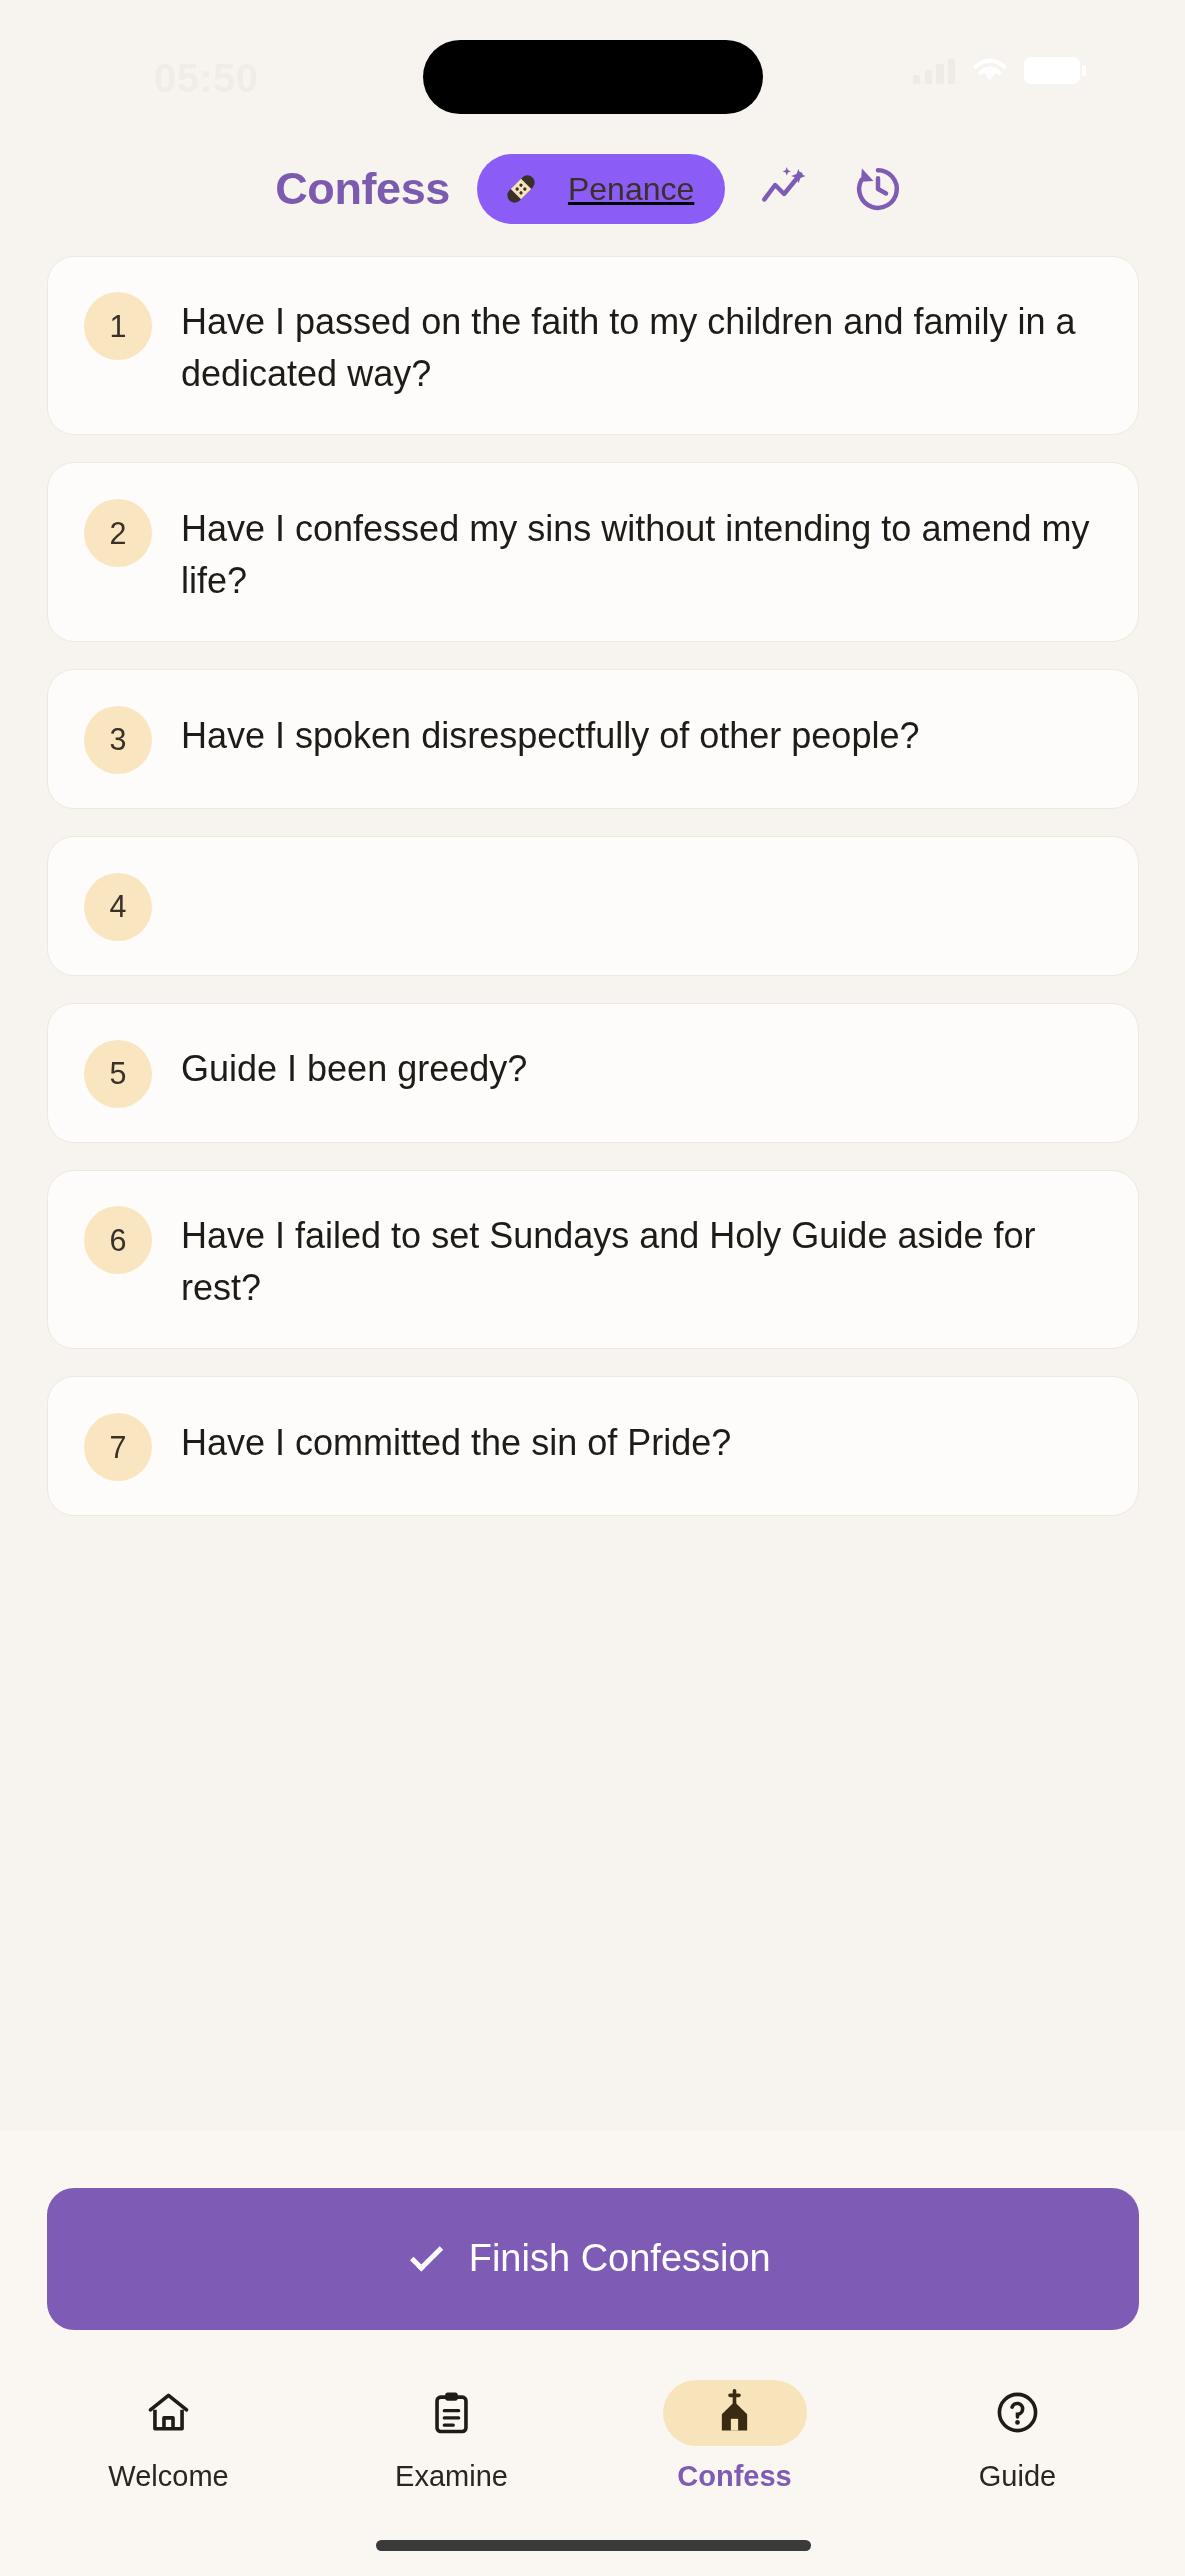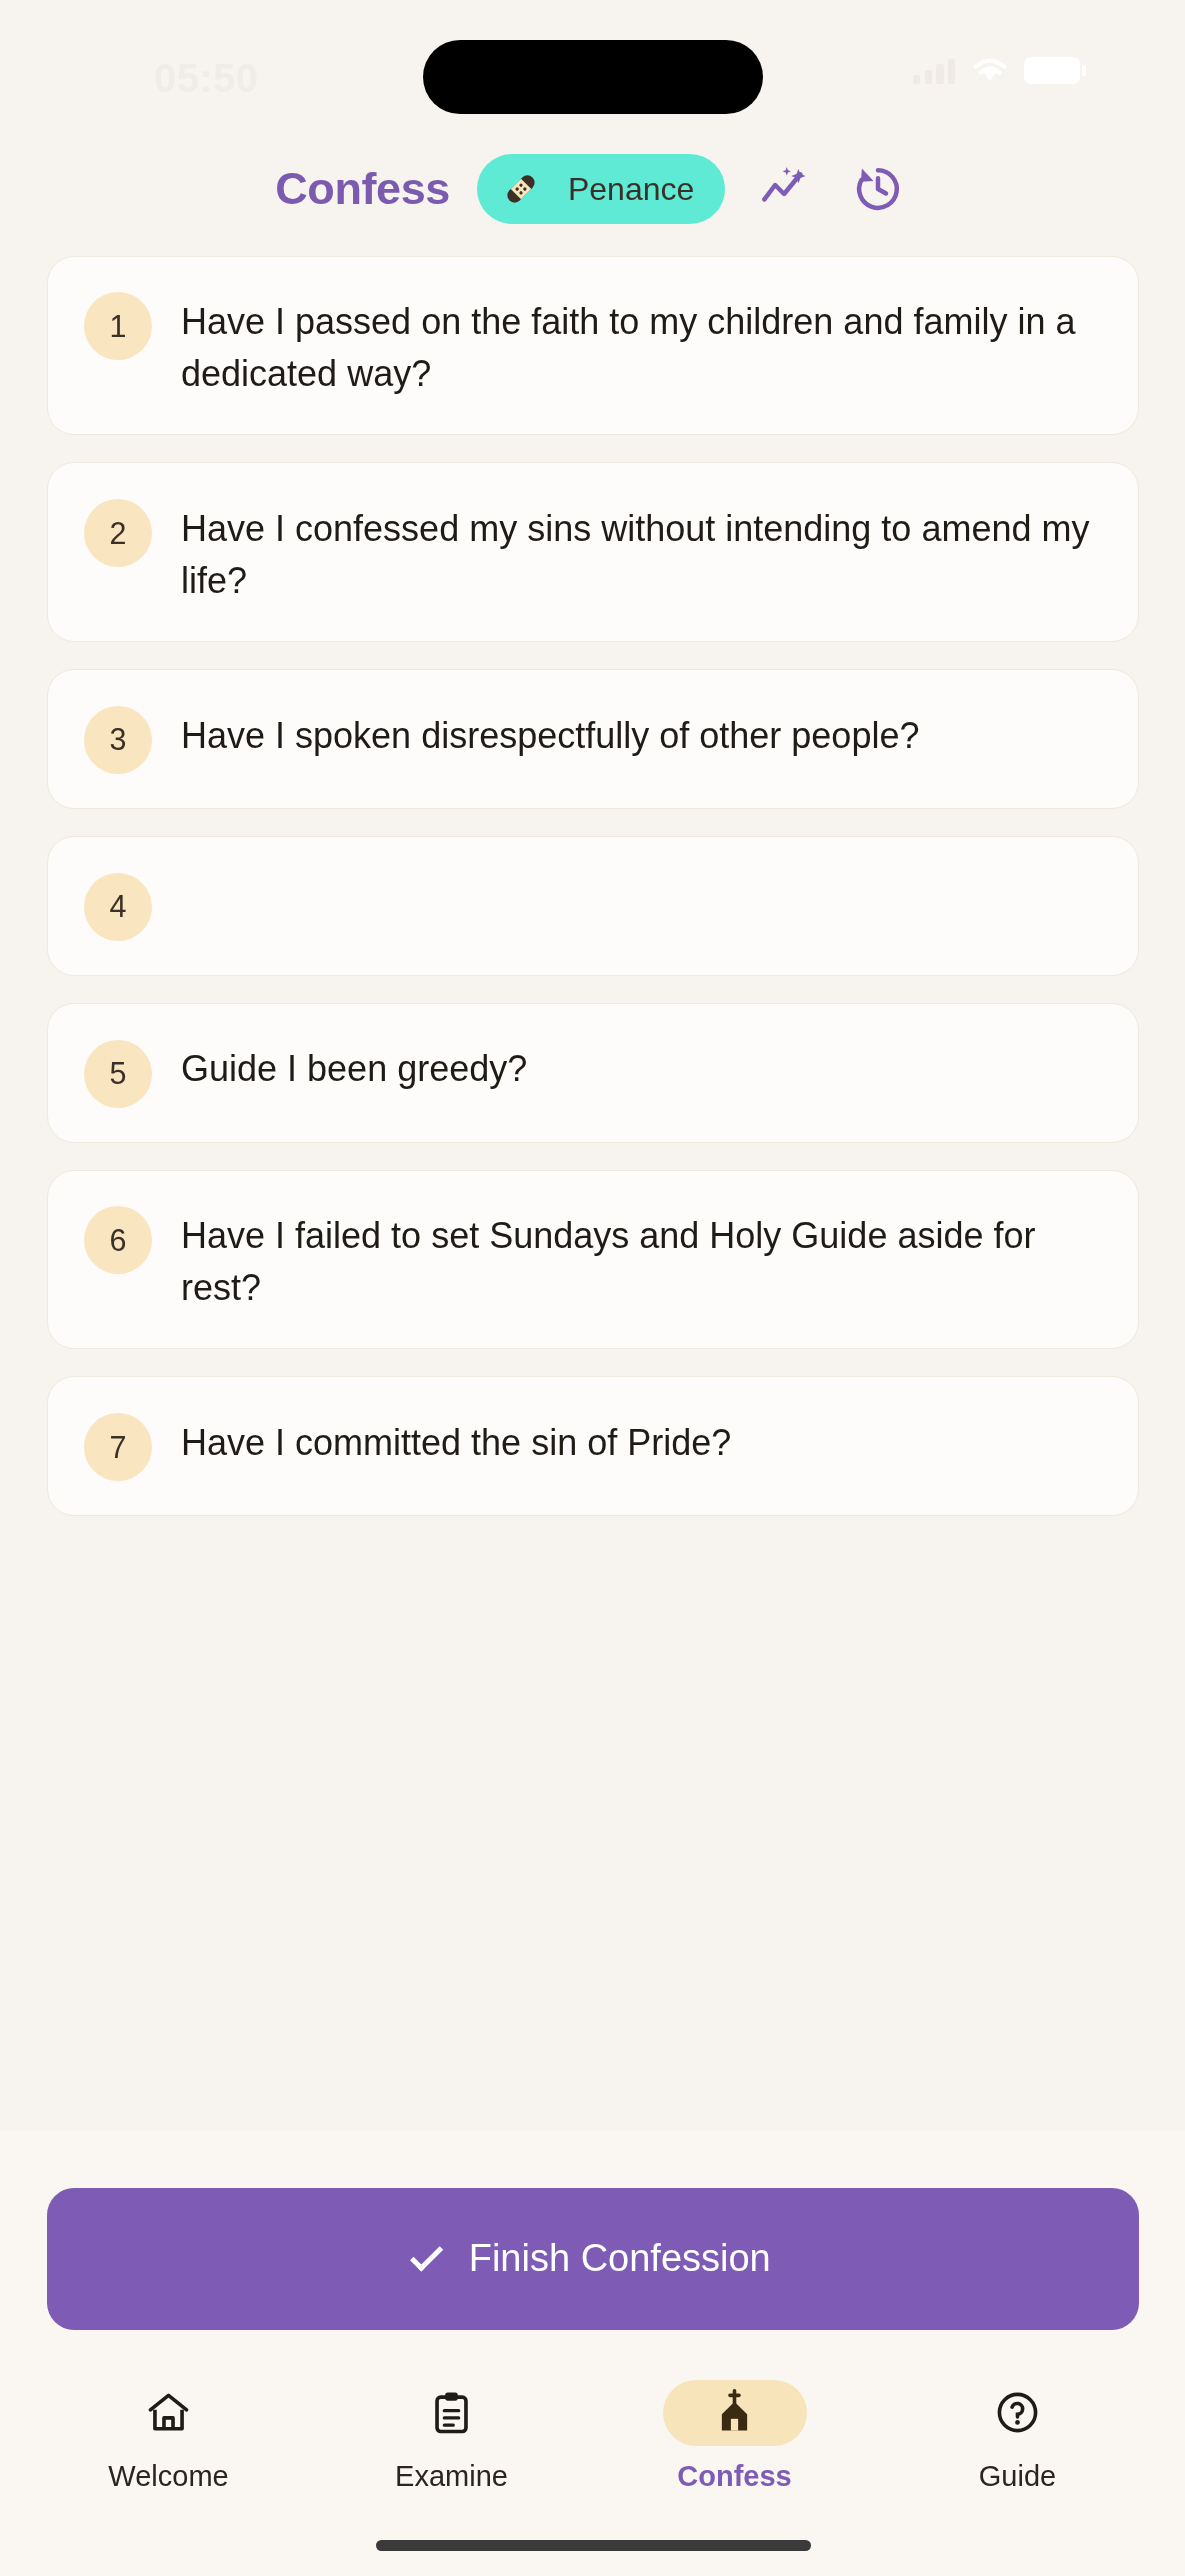--- a/index.html
+++ b/index.html
@@ -80,23 +80,24 @@
   .header-title {
     font-size: 45px;
     font-weight: 700;
     color: #7b5bb0;
     letter-spacing: -0.4px;
   }
   .penance-pill {
     display: flex;
     align-items: center;
     gap: 28px;
-    background: #5eead4;
+    background: #8b5cf6;
     border-radius: 36px;
     padding: 16px 30.5px 16px 25px;
+    text-decoration: underline;
   }
   .penance-pill .label {
     font-size: 32px;
     color: #3a3028;
   }
   .icon-btn {
     width: 66px; height: 66px;
     display: flex; align-items: center; justify-content: center;
   }
 

